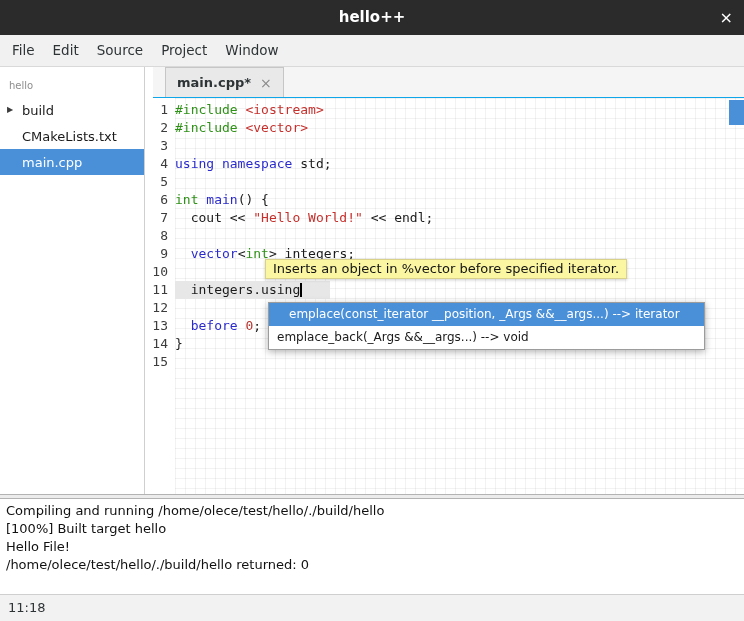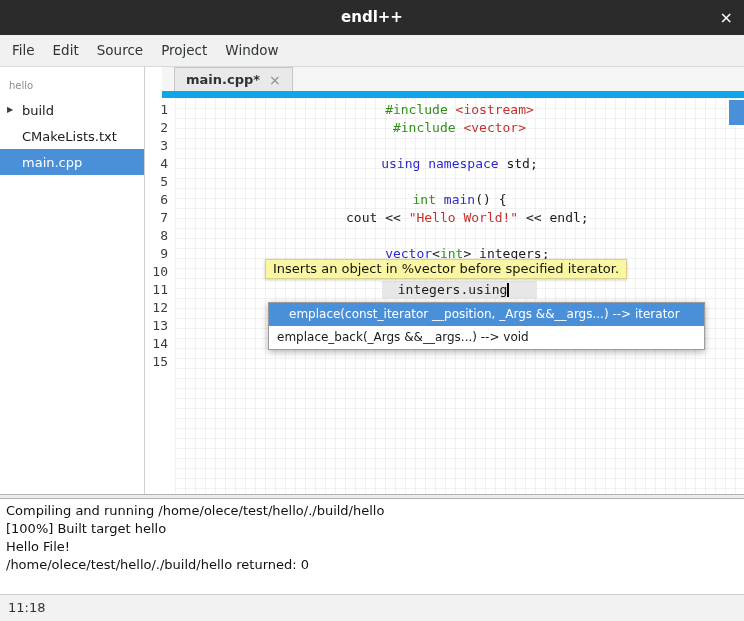--- a/index.html
+++ b/index.html
@@ -15,33 +15,33 @@
 
   .main { position:absolute; top:67px; left:0; right:0; height:427px; display:flex; }
 
   .sidebar { width:145px; background:#ffffff; border-right:1px solid #cfcfcf; flex:0 0 145px; }
   .project-name { padding:13px 9px 6px; color:#8e8e8e; font-size:10px; }
   .tree-item { height:26px; display:flex; align-items:center; font-size:13px; color:#1a1a1a; padding-left:22px; position:relative; }
   .tree-item .arrow { position:absolute; left:7px; font-size:8px; color:#3c3c3c; top:8px; }
   .tree-item.selected { background:#4a90d9; color:#ffffff; }
 
   .editor-pane { position:relative; flex:1 1 auto; }
-  .tabbar { position:absolute; top:0; left:17px; right:0; height:31px; background:#f5f5f5; border-bottom:7px solid #0ea5e9; display:flex; align-items:stretch; }
+  .tabbar { position:absolute; top:0; left:8px; right:0; height:31px; background:#f5f5f5; border-bottom:1px solid #0ea5e9; display:flex; align-items:stretch; }
   .tab { margin-left:12px; display:flex; align-items:center; gap:9px; padding:0 11px; background:#e9e9e9; border:1px solid #c6c6c6; border-bottom:none; }
   .tab-label { font-weight:bold; font-size:13px; color:#2e3436; }
   .tab-close { color:#8a8a8a; font-size:14px; }
 
   .editor-content { position:absolute; top:31px; left:0; right:0; bottom:0; background:#ffffff; overflow:hidden; }
   .gutter { position:absolute; left:0; top:0; width:30px; bottom:0; background:#ffffff; padding-top:3px; }
   .line-number { height:18px; line-height:18px; text-align:right; padding-right:7px; font-family:"DejaVu Sans Mono", monospace; font-size:13px; color:#3c3c3c; }
   .code-area { position:absolute; left:30px; top:0; right:0; bottom:0; padding-top:3px;
     background-image:
       linear-gradient(to right, rgba(0,0,0,0.05) 1px, transparent 1px),
       linear-gradient(to bottom, rgba(0,0,0,0.05) 1px, transparent 1px);
-    background-size:10px 10px;text-align:center; }
+    background-size:10px 10px; }
   .code-line { height:18px; line-height:18px; font-family:"DejaVu Sans Mono", monospace; font-size:13px; white-space:pre; }
   .code-line .line-text { display:inline-block; height:18px; }
   .code-line.current .line-text { background:#e7e7e7; padding-right:28px; }
   .tok-plain { color:#1a1a1a; }
   .tok-preproc { color:#2f9117; }
   .tok-type { color:#2f9117; }
   .tok-string { color:#c5302c; }
   .tok-keyword { color:#2a2acc; }
   .tok-number { color:#b8342e; }
   .caret { display:inline-block; width:1.5px; height:14px; background:#000; vertical-align:middle; margin-top:-2px; }
@@ -59,21 +59,21 @@
 
   .output { position:absolute; top:499px; left:0; right:0; height:95px; background:#ffffff; padding:3px 6px; font-size:13px; }
   .output-line { height:18px; line-height:18px; white-space:pre; color:#111111; }
 
   .statusbar { position:absolute; top:594px; left:0; right:0; bottom:0; background:#f2f2f2; border-top:1px solid #cfcfcf; font-size:13px; color:#2e3436; padding-left:8px; line-height:25px; }
 </style>
 </head>
 <body>
 
 <div class="titlebar">
-  <span class="title">endl++</span>
+  <span class="title">hello++</span>
   <span class="close">×</span>
 </div>
 
 <div class="menubar">
     <div class="menu-item">File</div>
     <div class="menu-item">Edit</div>
     <div class="menu-item">Source</div>
     <div class="menu-item">Project</div>
     <div class="menu-item">Window</div>
   </div>

